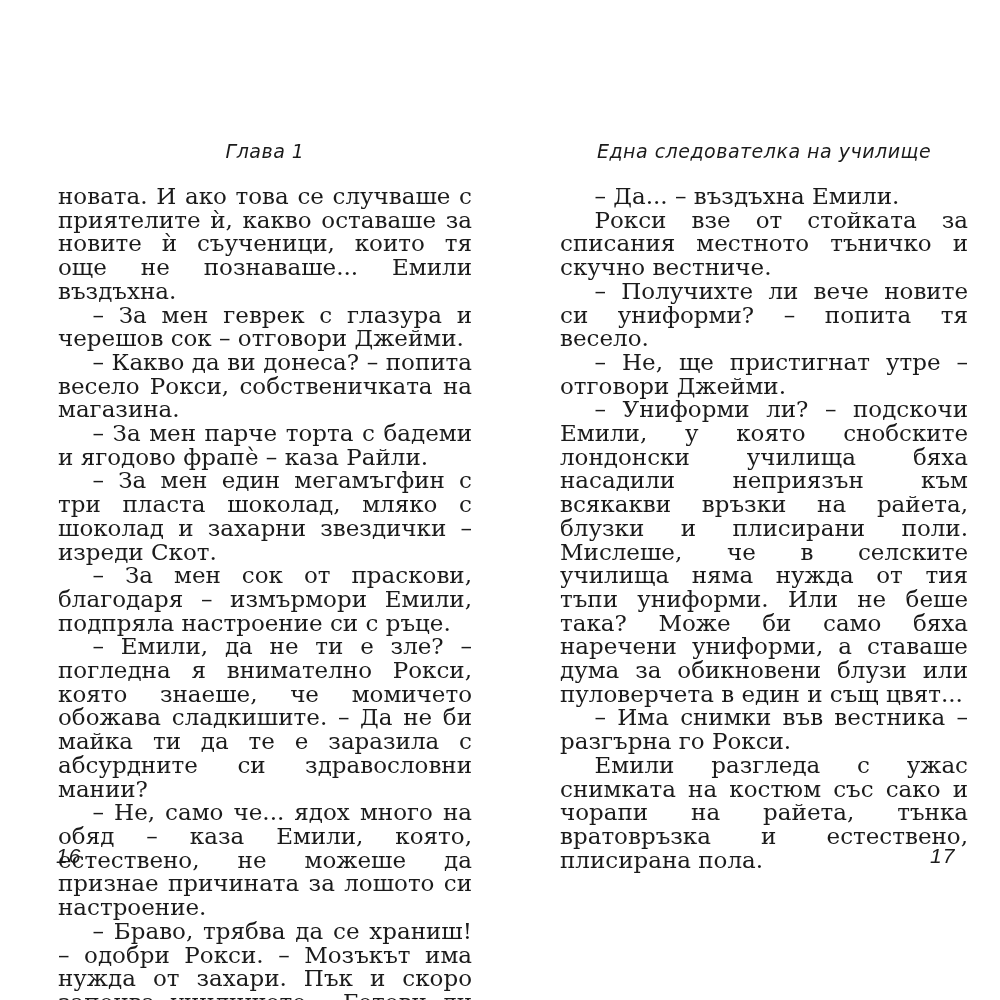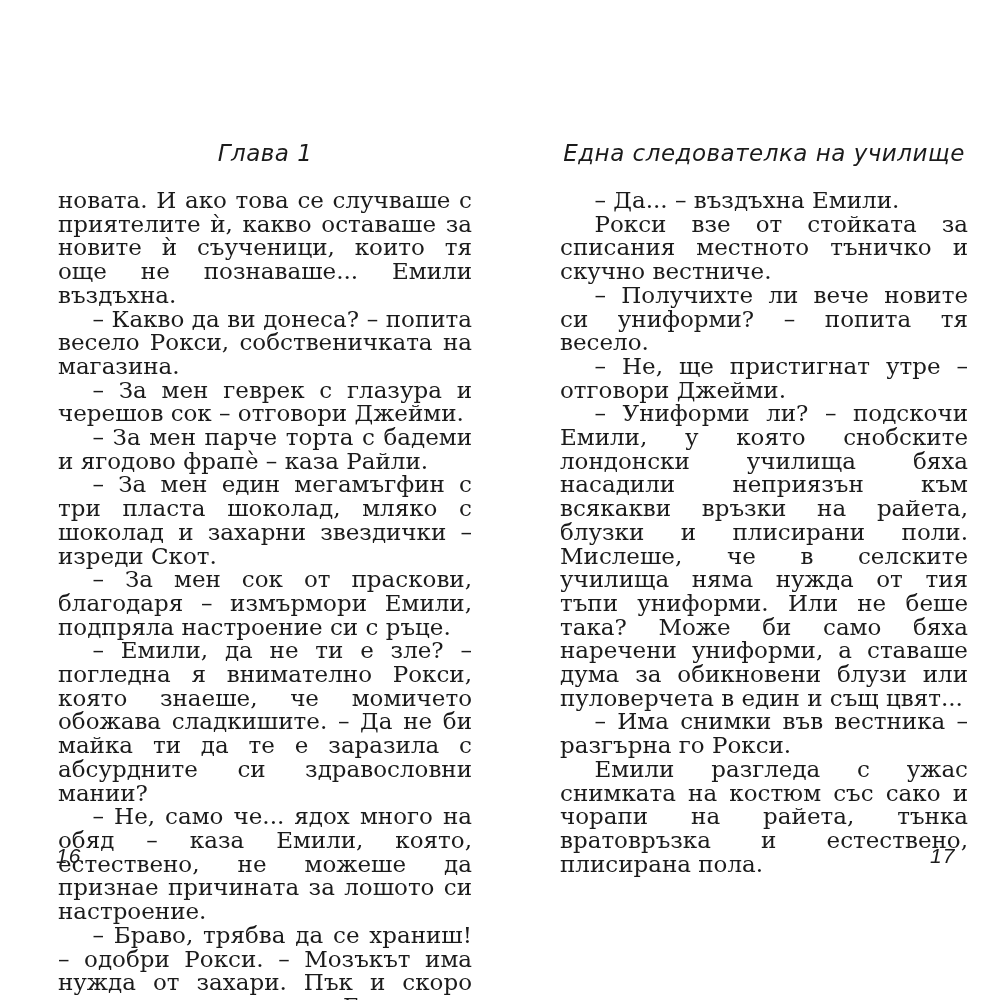--- a/index.html
+++ b/index.html
@@ -20,21 +20,21 @@
   .page {
     position: absolute;
     top: 140px;
   }
   .page-left  { left: 58px;  width: 414px; }
   .page-right { left: 560px; width: 408px; }
   .page-header {
     text-align: center;
     font-family: "DejaVu Sans", sans-serif;
     font-style: italic;
-    font-size: 23px;
+    font-size: 19px;
     font-weight: 400;
     letter-spacing: 0.5px;
     margin: 0 0 23px 0;
     white-space: nowrap;
   }
   .body-text p {
     margin: 0;
     padding: 0;
     text-align: justify;
     text-indent: 1.5em;
@@ -56,22 +56,22 @@
 </style>
 </head>
 <body>
 
 <div class="spread">
 
   <div class="page page-left">
     <div class="page-header">Глава 1</div>
     <div class="body-text">
       <p class="no-indent">новата. И ако това се случваше с приятелите ѝ, какво оставаше за новите ѝ съученици, които тя още не познаваше... Емили въздъхна.</p>
+      <p>– За мен геврек с глазура и черешов сок – отговори Джейми.</p>
       <p>– Какво да ви донеса? – попита весело Рокси, собственичката на магазина.</p>
-      <p>– За мен геврек с глазура и черешов сок – отговори Джейми.</p>
       <p>– За мен парче торта с бадеми и ягодово фрапè – каза Райли.</p>
       <p>– За мен един мегамъгфин с три пласта шоколад, мляко с шоколад и захарни звездички – изреди Скот.</p>
       <p>– За мен сок от праскови, благодаря – измърмори Емили, подпряла настроение си с ръце.</p>
       <p>– Емили, да не ти е зле? – погледна я внимателно Рокси, която знаеше, че момичето обожава сладкишите. – Да не би майка ти да те е заразила с абсурдните си здравословни мании?</p>
       <p>– Не, само че... ядох много на обяд – каза Емили, която, естествено, не можеше да признае причината за лошото си настроение.</p>
       <p>– Браво, трябва да се храниш! – одобри Рокси. – Мозъкът има нужда от захари. Пък и скоро започва училището... Готови ли сте?</p>
       <p>– Да! – извикаха в хор Джейми, Райли и Скот.</p>
     </div>
   </div>
 

